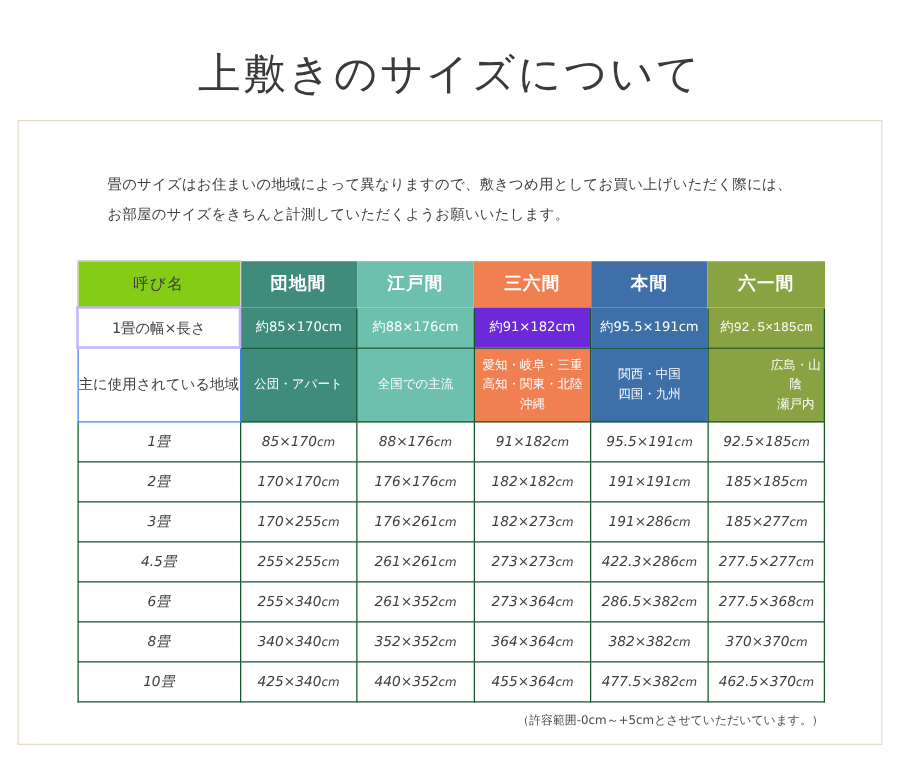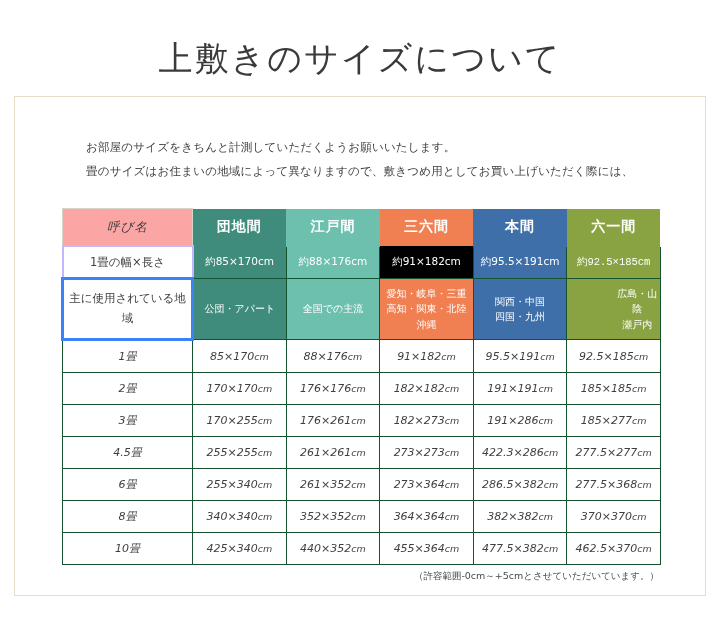--- a/index.html
+++ b/index.html
@@ -77,24 +77,23 @@
     font-size: 14px;
     font-weight: bold;
     color: #ffffff;
     letter-spacing: 1px;
     border-color: rgba(255,255,255,0.0);
   }
   tr.head td.col-name {
     color: #3f3f3f;
     font-size: 12.5px;
     font-weight: normal;
-    background: #fca5a5;
+    background: #84cc16;
     border: 1px solid #d9d4c8;
     letter-spacing: 1px;
-    font-style: italic;
   }
   tr.row2 td {
     height: 30px;
     font-size: 10.5px;
     color: #ffffff;
   }
   tr.row2 td.col-name {
     color: #3f3f3f;
     background: #ffffff;
     border: 2px solid #c4b5fd;
@@ -102,21 +101,21 @@
   }
   tr.row3 td {
     height: 58px;
     font-size: 10px;
     color: #ffffff;
     line-height: 1.55;
   }
   tr.row3 td.col-name {
     color: #3f3f3f;
     background: #ffffff;
-    border: 3px solid #3b82f6;
+    border: 1px solid #3b82f6;
     font-size: 11.5px;
     line-height: 1.7;
     text-align: center;
   }
   tr.data td {
     height: 31px;
     background: #ffffff;
     font-style: italic;
   }
   td.label-cell {
@@ -146,22 +145,22 @@
 </head>
 <body>
 
 <div class="page">
 
   <h1 class="title">上敷きのサイズについて</h1>
 
   <div class="frame"></div>
 
   <div class="lead">
+    <p>畳のサイズはお住まいの地域によって異なりますので、敷きつめ用としてお買い上げいただく際には、</p>
     <p>お部屋のサイズをきちんと計測していただくようお願いいたします。</p>
-    <p>畳のサイズはお住まいの地域によって異なりますので、敷きつめ用としてお買い上げいただく際には、</p>
   </div>
 
   <table class="sizes">
     <colgroup>
       <col class="col-name">
       <col class="col-data">
       <col class="col-data">
       <col class="col-data">
       <col class="col-data">
       <col class="col-data">
@@ -172,21 +171,21 @@
         <td class="hdr" style="background: rgb(63, 140, 124);">団地間</td>
         <td class="hdr" style="background: rgb(109, 191, 174);">江戸間</td>
         <td class="hdr" style="background: rgb(240, 127, 82);">三六間</td>
         <td class="hdr" style="background: rgb(62, 111, 168);">本間</td>
         <td class="hdr" style="background: rgb(138, 163, 66);">六一間</td>
       </tr>
       <tr class="row2">
         <td class="col-name">1畳の幅×長さ</td>
         <td class="sz" style="background: rgb(63, 140, 124);">約85×170cm</td>
         <td class="sz" style="background: rgb(109, 191, 174);">約88×176cm</td>
-        <td class="sz" style="background: #000000;">約91×182cm</td>
+        <td class="sz" style="background: #6d28d9;">約91×182cm</td>
         <td class="sz" style="background: rgb(62, 111, 168);">約95.5×191cm</td>
         <td class="sz" style="background: rgb(138, 163, 66); font-family: Liberation Mono, monospace;">約92.5×185cm</td>
       </tr>
       <tr class="row3">
         <td class="col-name">主に使用されている地域</td>
         <td class="rg" style="background: rgb(63, 140, 124);">
             <div>公団・アパート</div>
           </td>
         <td class="rg" style="background: rgb(109, 191, 174);">
             <div>全国での主流</div>

